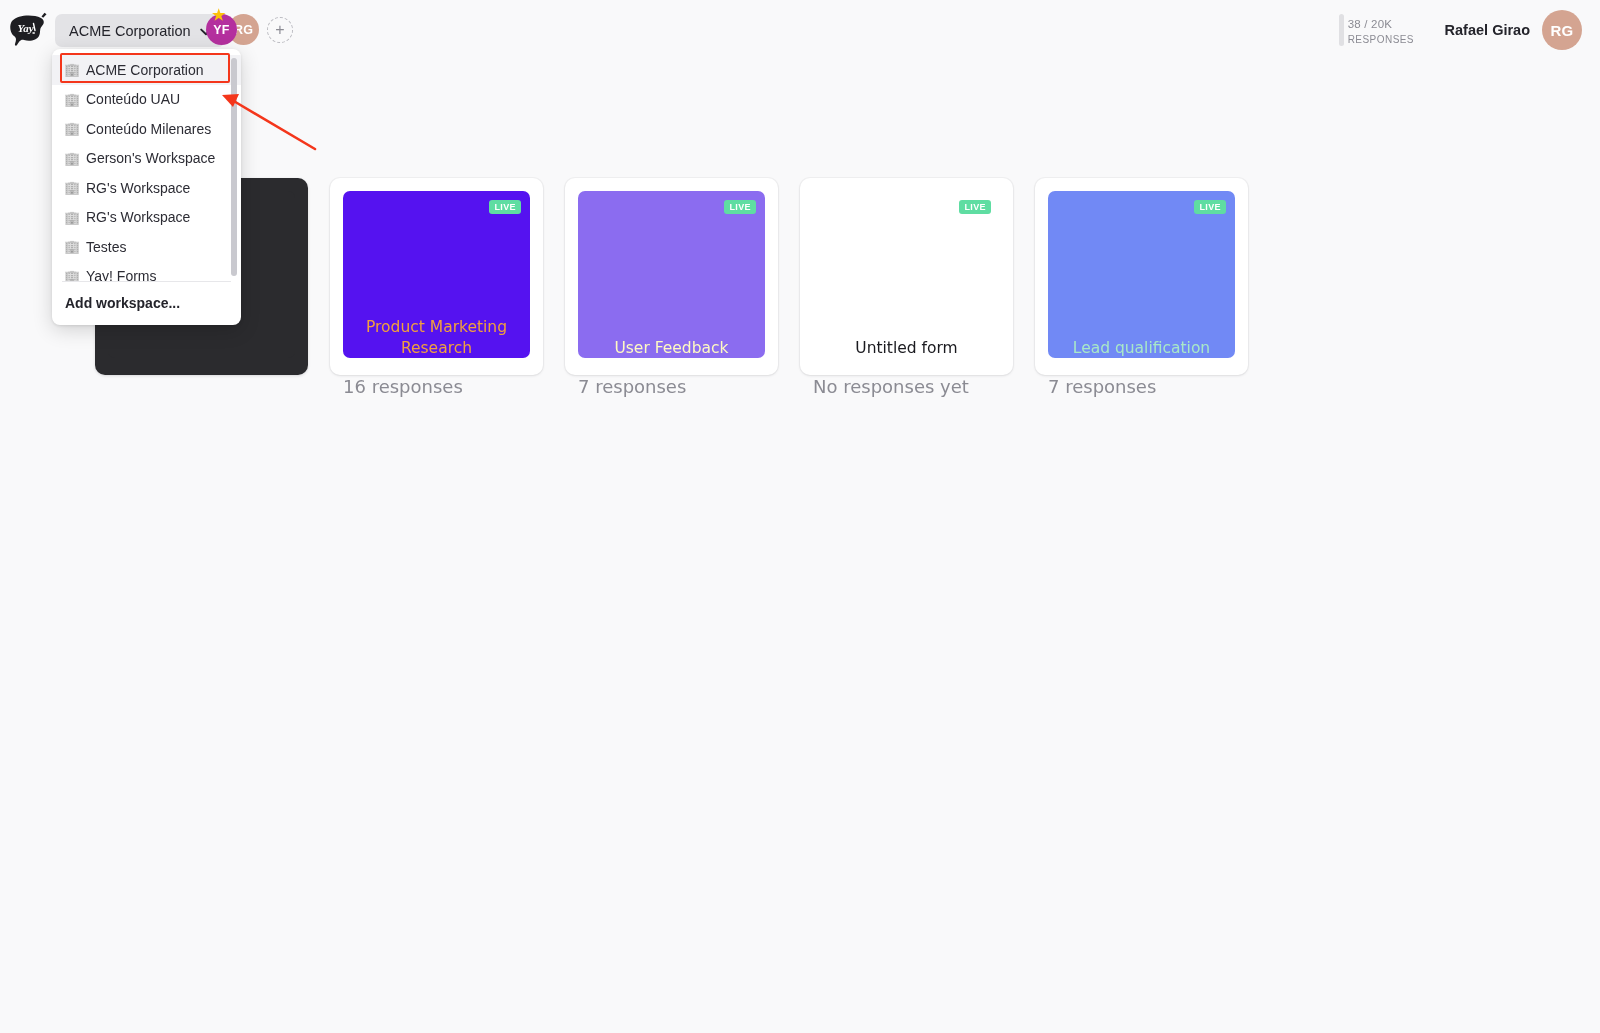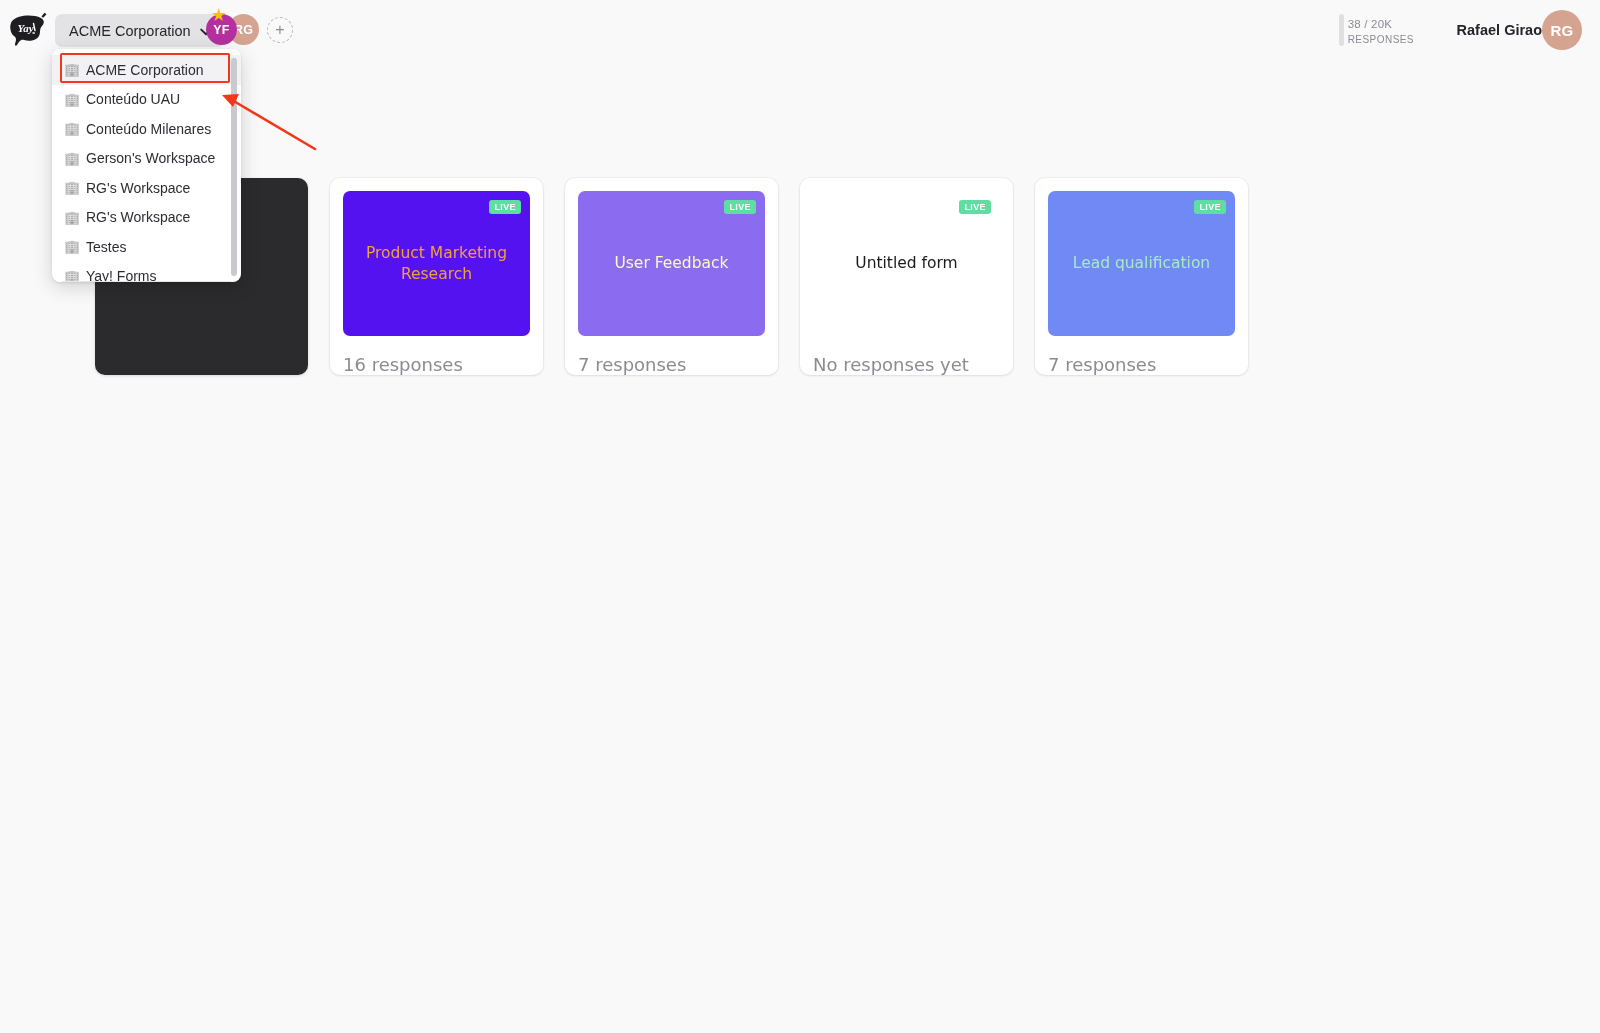--- a/index.html
+++ b/index.html
@@ -75,21 +75,21 @@
   .quota-bar {
     width: 5px; height: 32px; border-radius: 3px;
     background: #e0e0e3;
   }
   .quota-txt { line-height: 1.35; }
   .quota-num { font-size: 11.5px; color: #8b8b93; letter-spacing: .2px; }
   .quota-lbl { font-size: 10px; color: #8b8b93; letter-spacing: .45px; }
 
   .user {
     position: absolute; right: 18px; top: 10px;
-    display: flex; align-items: center; gap: 0;
+    display: flex; align-items: center; gap: 12px;
   }
   .user-name { font-size: 14.5px; font-weight: 700; color: #24242b; }
   .user-av {
     width: 40px; height: 40px; border-radius: 50%;
     background: #d4a491; color: #fff;
     display: flex; align-items: center; justify-content: center;
     font-size: 15px; font-weight: 700; letter-spacing: .3px;
   }
 
   
@@ -164,23 +164,23 @@
     height: 197px;
     cursor: pointer;
     position: relative;
   }
   .card.dark {
     background: #2b2b2e;
     box-shadow: 0 1px 3px rgba(22,22,30,.14);
   }
   .thumb {
     position: relative;
-    height: 145px;
+    height: 167px;
     border-radius: 7px;
-    display: flex; align-items: center; justify-content: center;
+    display: flex; align-items: flex-end; justify-content: center;
     padding: 0 20px;
     overflow: hidden;
   }
   .thumb-title {
     text-align: center;
     font-size: 15.5px;
     font-weight: 500;
     line-height: 1.32;
     font-family: "DejaVu Sans", sans-serif;
   }
@@ -330,20 +330,23 @@
     <div class="dd-item">
       <span class="dd-icon">🏢</span>
       <span>Yay! Forms</span>
     </div>
 
     <div class="dd-scrollbar"></div>
   </div>
 
   <div class="dd-sep"></div>
 
+  <div class="dd-footer">
+    <span>Add workspace...</span>
+  </div>
 
   <div class="sel-outline"></div>
 </div>
 
 <svg class="anno">
   <line x1="315" y1="149" x2="232" y2="100" stroke="#f4361b" stroke-width="2.6" stroke-linecap="round"></line>
   <polygon points="222,95 239,94 233,107" fill="#f4361b"></polygon>
 </svg>
 
 </body></html>

